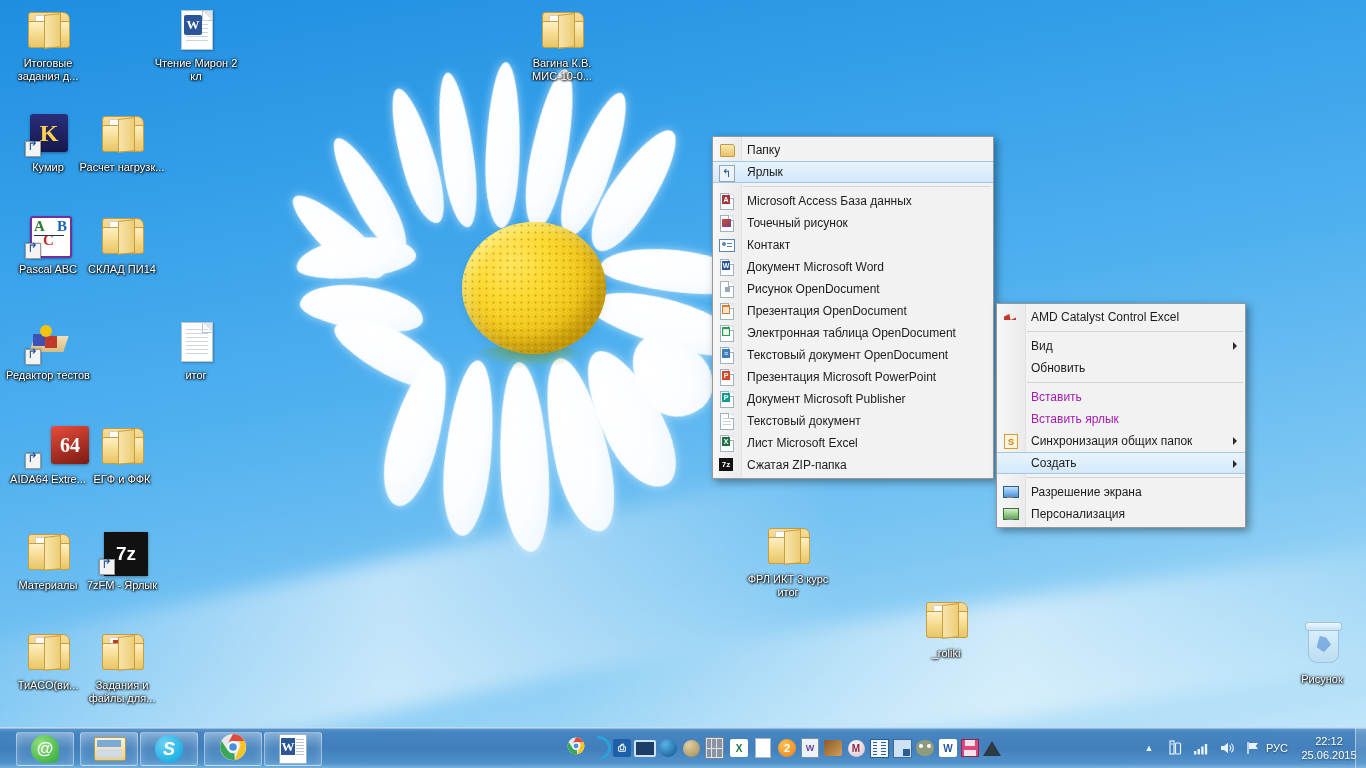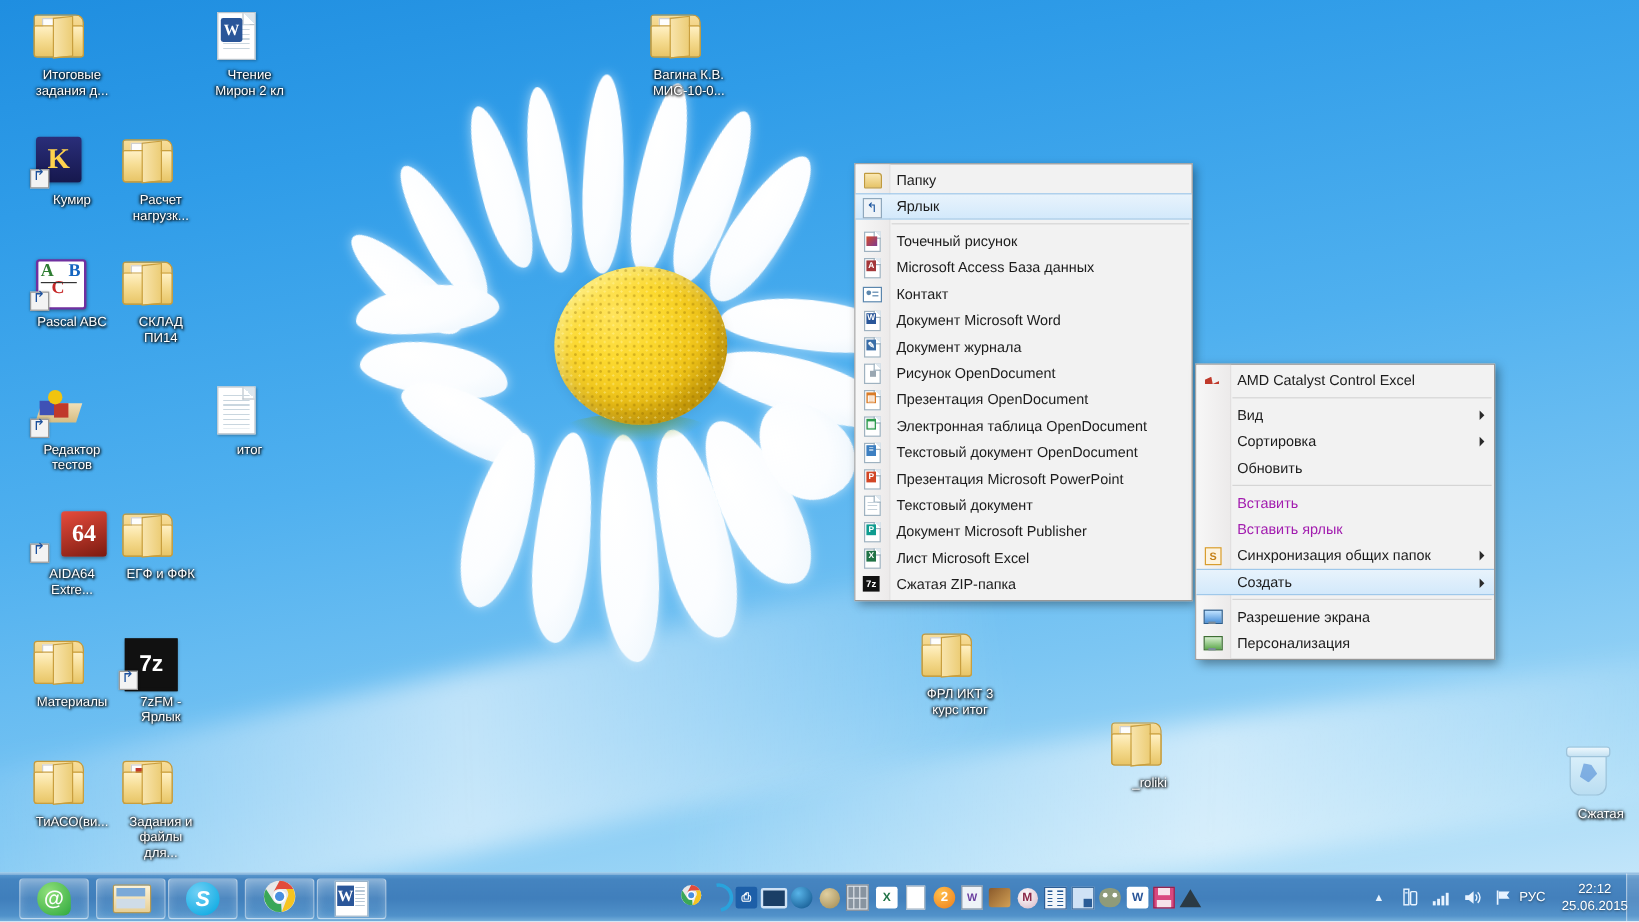--- a/index.html
+++ b/index.html
@@ -67,21 +67,20 @@
     width: 48px; height: 48px;
     margin: 0 auto 3px auto;
     position: relative;
   }
   .dicon .lbl {
     color: #ffffff;
     font-size: 11px;
     line-height: 13px;
     text-shadow: 0 0 3px rgba(0,0,0,.95), 1px 1px 2px rgba(0,0,0,.9), -1px 0 2px rgba(0,0,0,.75);
     word-wrap: break-word;
-    margin-left: 24px;
   }
 
   
   .folder {
     position:absolute; left:4px; top:6px; width:40px; height:34px;
   }
   .folder .back {
     position:absolute; left:0; top:0; width:40px; height:34px;
     background: linear-gradient(180deg,#f7dd9a 0%, #edc96f 60%, #dcb14c 100%);
     border-radius: 3px 7px 3px 3px;
@@ -487,21 +486,21 @@
           </div>
         </div>
         <div class="lbl">_roliki</div>
       </div>
       <div class="dicon" style="left: 1278px; top: 622px;">
         <div class="glyph">
           <div class="bin">
             <div class="trash"></div>
           </div>
         </div>
-        <div class="lbl">Сжатая</div>
+        <div class="lbl">Рисунок</div>
       </div>
     </div>
 
   <div class="menu" id="new-submenu" style="left: 712px; top: 136px; width: 280px;">
     <div class="strip"></div>
     <div id="new-submenu-items">
         <div class="mi">
           <span class="micon">
             <div class="minifolder"></div>
           </span>
@@ -513,33 +512,33 @@
               <div style="position:absolute;left:2px;top:1px;color:#15509b;font-size:11px;">↰</div>
             </div>
           </span>
           <span>Ярлык</span>
         </div>
         <div class="msep"></div>
         <div class="mi">
           <span class="micon">
             <div class="fsmall">
               <div class="corner"></div>
+              <div class="mark" style="background:#a4373a;">A</div>
+            </div>
+          </span>
+          <span>Microsoft Access База данных</span>
+        </div>
+        <div class="mi">
+          <span class="micon">
+            <div class="fsmall">
+              <div class="corner"></div>
               <div style="position:absolute;left:1px;top:3px;width:9px;height:8px;background:linear-gradient(135deg,#d34b2a,#7e3b90);"></div>
             </div>
           </span>
           <span>Точечный рисунок</span>
-        </div>
-        <div class="mi">
-          <span class="micon">
-            <div class="fsmall">
-              <div class="corner"></div>
-              <div class="mark" style="background:#a4373a;">A</div>
-            </div>
-          </span>
-          <span>Microsoft Access База данных</span>
         </div>
         <div class="mi">
           <span class="micon">
             <div style="position:absolute;left:1px;top:2px;width:14px;height:11px;background:#fff;border:1px solid #5b86ad;">
               <div style="position:absolute;left:2px;top:2px;width:4px;height:4px;border-radius:50%;background:#5b86ad;"></div>
               <div style="position:absolute;left:7px;top:3px;width:5px;height:1px;background:#5b86ad;"></div>
               <div style="position:absolute;left:7px;top:6px;width:5px;height:1px;background:#5b86ad;"></div>
             </div>
           </span>
           <span>Контакт</span>
@@ -550,29 +549,20 @@
               <div class="corner"></div>
               <div class="mark" style="background:#2a5699;">W</div>
             </div>
           </span>
           <span>Документ Microsoft Word</span>
         </div>
         <div class="mi">
           <span class="micon">
             <div class="fsmall">
               <div class="corner"></div>
-              <div class="mark" style="background:#3a6ea8;">✎</div>
-            </div>
-          </span>
-          <span>Документ журнала</span>
-        </div>
-        <div class="mi">
-          <span class="micon">
-            <div class="fsmall">
-              <div class="corner"></div>
               <div style="position:absolute;left:4px;top:5px;width:5px;height:5px;background:#9aa7b2;"></div>
             </div>
           </span>
           <span>Рисунок OpenDocument</span>
         </div>
         <div class="mi">
           <span class="micon">
             <div class="fsmall">
               <div class="corner"></div>
               <div class="mark" style="background:#d97b27;">▤</div>
@@ -604,33 +594,33 @@
               <div class="corner"></div>
               <div class="mark" style="background:#d24726;">P</div>
             </div>
           </span>
           <span>Презентация Microsoft PowerPoint</span>
         </div>
         <div class="mi">
           <span class="micon">
             <div class="fsmall">
               <div class="corner"></div>
+              <div class="mark" style="background:#0f9c8f;">P</div>
+            </div>
+          </span>
+          <span>Документ Microsoft Publisher</span>
+        </div>
+        <div class="mi">
+          <span class="micon">
+            <div class="fsmall">
+              <div class="corner"></div>
               <div style="position:absolute;left:2px;top:4px;right:2px;height:8px;background:repeating-linear-gradient(180deg,#c6d2db 0 1px,transparent 1px 3px);"></div>
             </div>
           </span>
           <span>Текстовый документ</span>
-        </div>
-        <div class="mi">
-          <span class="micon">
-            <div class="fsmall">
-              <div class="corner"></div>
-              <div class="mark" style="background:#0f9c8f;">P</div>
-            </div>
-          </span>
-          <span>Документ Microsoft Publisher</span>
         </div>
         <div class="mi">
           <span class="micon">
             <div class="fsmall">
               <div class="corner"></div>
               <div class="mark" style="background:#217346;">X</div>
             </div>
           </span>
           <span>Лист Microsoft Excel</span>
         </div>
@@ -649,25 +639,20 @@
         <div class="mi">
           <span class="micon">
             <div style="position:absolute;left:2px;top:5px;width:12px;height:6px;background:#c0392b;clip-path:polygon(0 40%,45% 0,55% 100%,100% 60%,100% 100%,0 100%);"></div>
           </span>
           <span>AMD Catalyst Control Excel</span>
         </div>
         <div class="msep"></div>
         <div class="mi">
           <span class="micon"></span>
           <span>Вид</span>
-          <span class="arrow"></span>
-        </div>
-        <div class="mi">
-          <span class="micon"></span>
-          <span>Сортировка</span>
           <span class="arrow"></span>
         </div>
         <div class="mi">
           <span class="micon"></span>
           <span>Обновить</span>
         </div>
         <div class="msep"></div>
         <div class="mi disabled">
           <span class="micon"></span>
           <span>Вставить</span>

